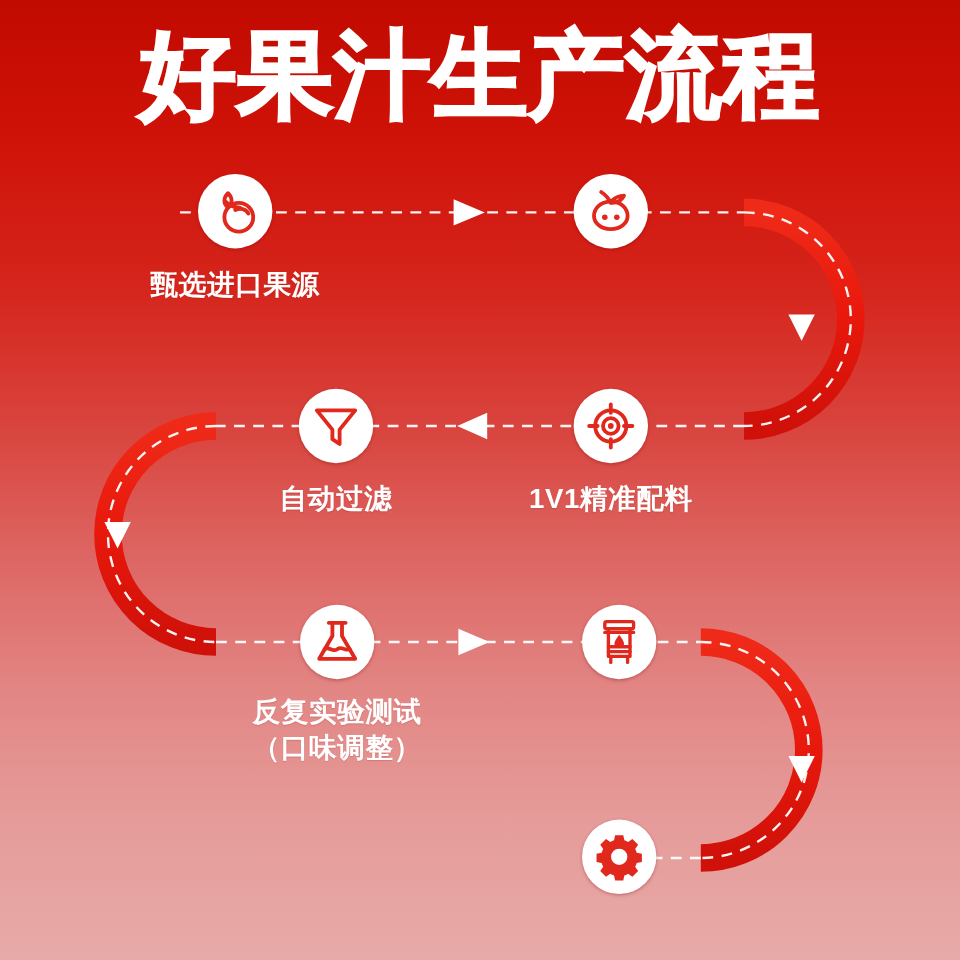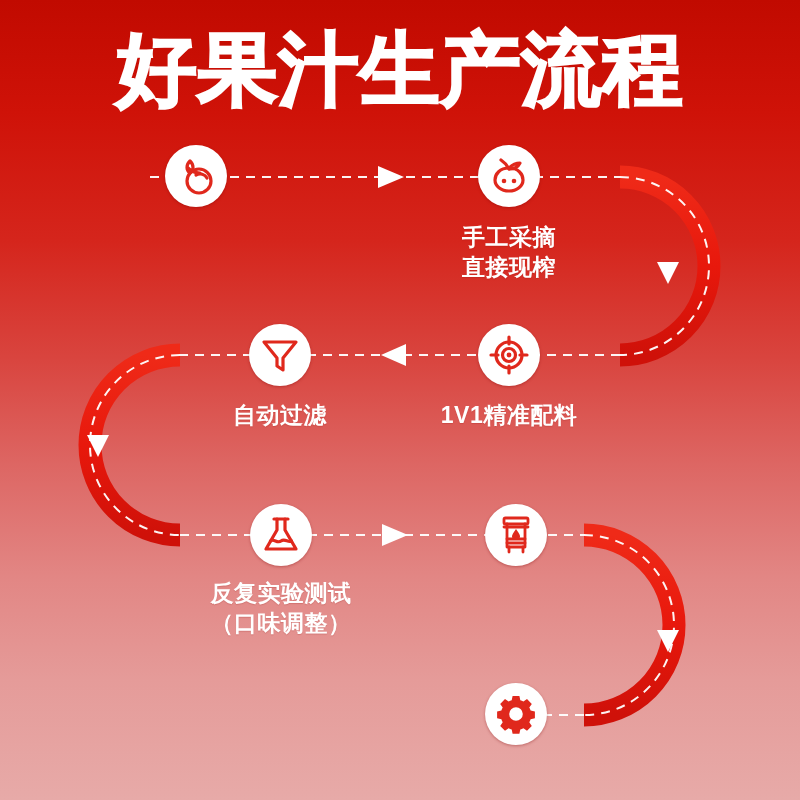--- a/index.html
+++ b/index.html
@@ -40,20 +40,21 @@
     top: 22px;
     width: 800px;
     text-align: center;
     color: #ffffff;
     font-size: 80px;
     line-height: 96px;
     font-weight: 700;
     letter-spacing: 1px;
     -webkit-text-stroke: 2.2px #ffffff;
     white-space: nowrap;
+    font-family: Liberation Mono, monospace;
   }
   .node {
     position: absolute;
     width: 62px;
     height: 62px;
     border-radius: 50%;
     background: #ffffff;
     box-shadow: 0 1px 3px rgba(120,0,0,0.35);
     display: flex;
     align-items: center;
@@ -133,34 +134,33 @@
   <div class="node" style="left:165px; top:145px;">
     <span>
       <svg width="44" height="44" viewBox="0 0 44 44" fill="none" stroke="#e0281c" stroke-width="3.2" stroke-linecap="round" stroke-linejoin="round">
         <circle cx="25" cy="27" r="12"></circle>
         <path d="M16 7 C12 11, 12 16, 16 19 C20 16, 20 11, 16 7 Z"></path>
         <path d="M14 14 C18 18, 22 19, 26 19"></path>
         <path d="M22 21 C26 19, 31 20, 33 24"></path>
       </svg>
     </span>
   </div>
+  <div class="label" style="left:56px; top:222px; width:280px;">甄选进口果源</div>
 
   <div class="node" style="left:478px; top:145px;">
     <span>
       <svg width="44" height="44" viewBox="0 0 44 44" fill="none" stroke="#e0281c" stroke-width="3.2" stroke-linecap="round" stroke-linejoin="round">
         <path d="M22 15 C31 15, 36 21, 36 27 C36 33, 30 38, 22 38 C14 38, 8 33, 8 27 C8 21, 13 15, 22 15 Z" transform="translate(0,-1)"></path>
         <path d="M22 15 C20 11, 17 8, 14 6"></path>
         <path d="M22 14 C25 11, 29 9, 33 9 C31 13, 27 15, 23 15"></path>
         <circle cx="17" cy="27" r="2.3" fill="#e0281c" stroke="none"></circle>
         <circle cx="27" cy="27" r="2.3" fill="#e0281c" stroke="none"></circle>
       </svg>
     </span>
   </div>
-  <div class="label" style="left:389px; top:222px; width:240px;">手工采摘
-直接现榨</div>
 
   <div class="node" style="left:478px; top:324px;">
     <span>
       <svg width="44" height="44" viewBox="0 0 44 44" fill="none" stroke="#e0281c" stroke-width="3.2" stroke-linecap="round">
         <circle cx="22" cy="22" r="13"></circle>
         <circle cx="22" cy="22" r="6.5"></circle>
         <circle cx="22" cy="22" r="2.4" fill="#e0281c" stroke="none"></circle>
         <line x1="22" y1="4" x2="22" y2="11"></line>
         <line x1="22" y1="33" x2="22" y2="40"></line>
         <line x1="4" y1="22" x2="11" y2="22"></line>

